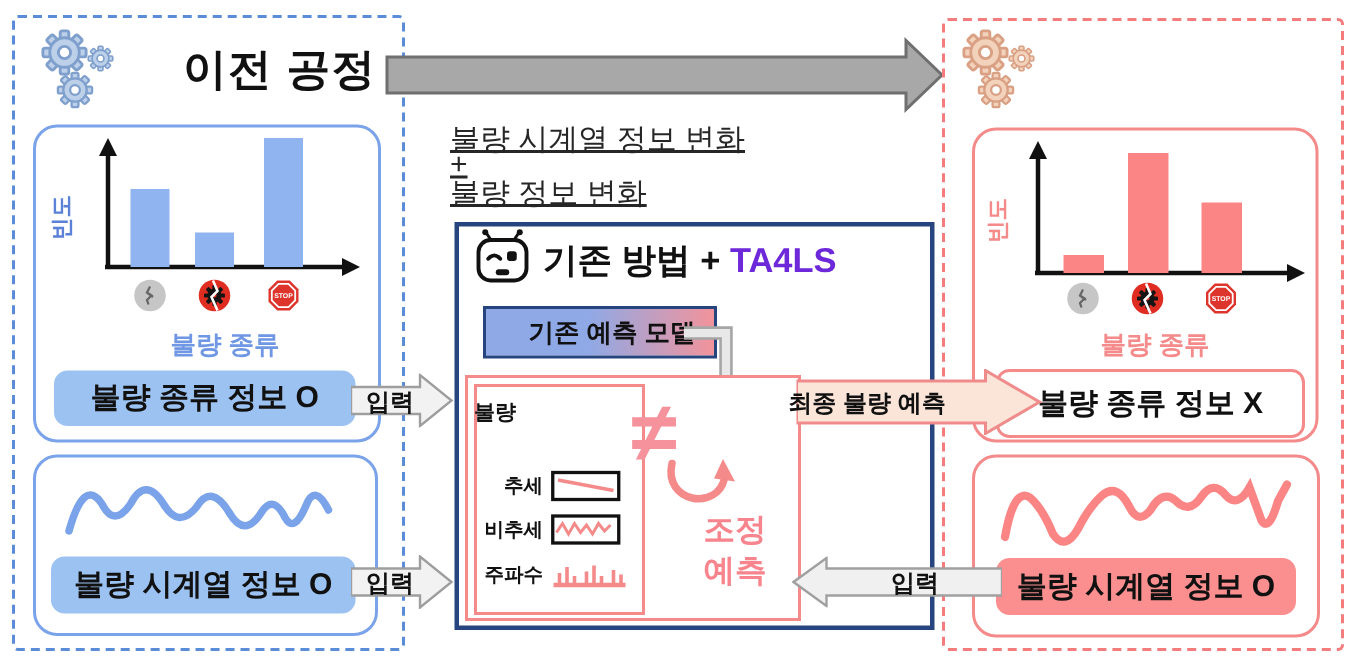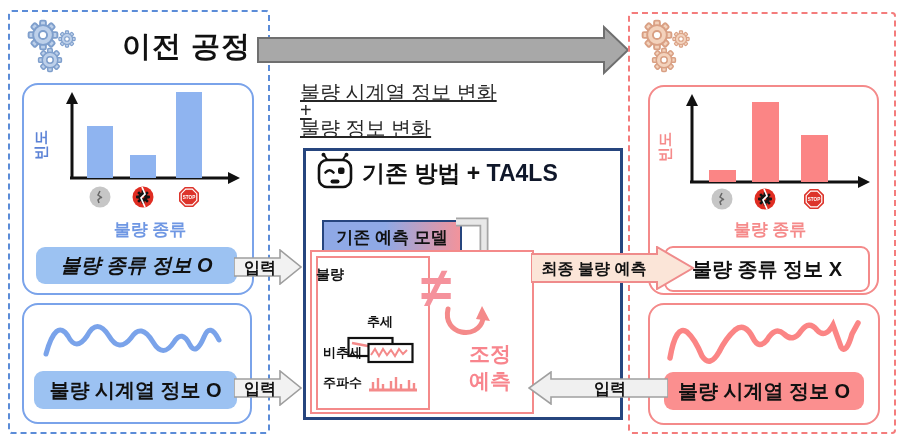--- a/index.html
+++ b/index.html
@@ -14,21 +14,21 @@
   .typelabel{font-size:17px;font-weight:bold;text-align:center;}
   .blue-t{color:#6f97e3;} .pink-t{color:#f58a8a;}
   .pillbtn{background:#9cc2f2;border-radius:9px;text-align:center;font-weight:bold;
     font-size:20px;color:#111;white-space:nowrap;}
   .pillbtn.pink{background:#fb8f8f;}
   .whitebox{background:#fff;border:2.5px solid #f48a8a;border-radius:9px;text-align:center;
     font-weight:bold;font-size:20px;color:#111;white-space:nowrap;}
   .trans-text{font-size:20px;color:#262626;text-align:left;white-space:nowrap;text-decoration:underline;}
   .methodbox{border:3px solid #26457e;background:#fff;}
   .mtitle{font-size:23px;font-weight:bold;white-space:nowrap;}
-  .mtitle .accent{color:#0f172a;}
+  .mtitle .accent{color:#6d28d9;}
   .modelbox{border:2.5px solid #26457e;background:linear-gradient(90deg,#8fa9e6 45%,#f2939b);
     text-align:center;font-size:17px;font-weight:bold;color:#111;white-space:nowrap;}
   .pinkframe{border:2.5px solid #f48a8a;background:#fff;}
   .tend-title{font-size:14px;font-weight:bold;line-height:17px;color:#111;}
   .trow{display:flex;align-items:center;gap:5px;}
   .trow .lbl{width:44px;text-align:right;font-size:13px;font-weight:bold;color:#111;}
   .noteq{font-size:56px;font-weight:bold;color:#f5929c;text-align:center;line-height:60px;}
   .initval{font-size:14px;font-weight:bold;text-align:center;line-height:19px;color:#111;}
   .adjust{font-size:21px;font-weight:bold;color:#f8858d;text-align:center;line-height:27px;}
   .arrowlabel{font-size:16px;font-weight:bold;color:#111;text-align:center;}
@@ -102,21 +102,21 @@
       <path d="M-1,-10 L2,-3 L-2,1 L2,10" stroke="#fff" stroke-width="1.7" fill="none"></path>
     </g>
     <g transform="translate(159,109)">
       <polygon points="-4.2,-10 4.2,-10 10,-4.2 10,4.2 4.2,10 -4.2,10 -10,4.2 -10,-4.2" fill="#dd342b"></polygon>
       <polygon points="-3.3,-7.8 3.3,-7.8 7.8,-3.3 7.8,3.3 3.3,7.8 -3.3,7.8 -7.8,3.3 -7.8,-3.3" fill="none" stroke="#fff" stroke-width="1.2"></polygon>
       <text y="1.9" text-anchor="middle" font-size="4.6" font-weight="bold" fill="#fff">STOP</text>
     </g>
   </svg>
 
   <div class="abs typelabel blue-t" style="left:60px;top:218px;width:180px;">불량 종류</div>
-  <div class="abs pillbtn" style="left:36px;top:247px;width:201px;height:37px;line-height:37px;font-style:italic;">불량 종류 정보 O</div>
+  <div class="abs pillbtn" style="left:36px;top:247px;width:201px;height:37px;line-height:37px;">불량 종류 정보 O</div>
 
   <div class="abs rbox" style="left:22px;top:303px;width:226px;height:117px;"></div>
   <svg class="abs" style="left:40px;top:312px;" width="190" height="52" viewBox="0 0 190 52">
     <path d="M6,42 Q16,6 28,24 Q36,40 47,24 Q57,5 69,24 Q79,41 91,26 Q101,10 113,30 Q123,47 134,30 Q142,17 150,33 Q156,44 164,25 Q170,10 179,28" fill="none" stroke="#7aa3ea" stroke-width="5" stroke-linecap="round"></path>
   </svg>
   <div class="abs pillbtn" style="left:34px;top:371px;width:203px;height:38px;line-height:38px;">불량 시계열 정보 O</div>
 
   <svg class="abs" style="left:256px;top:24px;" width="376" height="52" viewBox="0 0 376 52">
     <polygon points="2,14 348,14 348,3 372,26 348,49 348,38 2,38" fill="#a8a8a8" stroke="#6f6f6f" stroke-width="2"></polygon>
   </svg>
@@ -133,35 +133,35 @@
     <rect x="5" y="8" width="32" height="27" rx="8" fill="#fff" stroke="#111" stroke-width="2.6"></rect>
     <path d="M11.5,20.5 q4,-4.5 8,0" stroke="#111" stroke-width="2.6" fill="none" stroke-linecap="round"></path>
     <rect x="24" y="15.5" width="6.5" height="6.5" rx="2" fill="#111"></rect>
     <rect x="16.5" y="27.5" width="9" height="4" rx="2" fill="#111"></rect>
   </svg>
   <div class="abs mtitle" style="left:362px;top:158px;">
     <span>기존 방법 +</span>
     <span class="accent">TA4LS</span>
   </div>
 
-  <div class="abs modelbox" style="left:322px;top:220px;width:136px;height:31px;line-height:31px;">기존 예측 모델</div>
+  <div class="abs modelbox" style="left:322px;top:204px;width:136px;height:31px;line-height:31px;padding-left:16px;">기존 예측 모델</div>
 
   <svg class="abs" style="left:456px;top:212px;" width="46" height="64" viewBox="0 0 46 64">
     <path d="M0,10 H28 V46" fill="none" stroke="#a6a6a6" stroke-width="9"></path>
     <path d="M0,10 H28 V46" fill="none" stroke="#e8e8e8" stroke-width="5.5"></path>
     <polygon points="19,46 37,46 28,58" fill="#e8e8e8" stroke="#a6a6a6" stroke-width="1.6"></polygon>
   </svg>
 
   <div class="abs pinkframe" style="left:310px;top:250px;width:220px;height:160px;"></div>
   <div class="abs pinkframe" style="left:316px;top:256px;width:110px;height:150px;border-width:2px;"></div>
   <div class="abs tend-title" style="left:316px;top:266px;width:110px;">
     <div>불량</div>
   </div>
 
-  <div class="abs trow" style="left:318px;top:313px;width:106px;flex-direction:column;">
+  <div class="abs trow" style="left:318px;top:313px;width:106px;">
     <span class="lbl">추세</span>
     <svg width="48" height="22" viewBox="0 0 48 22">
       <rect x="1.5" y="2" width="44" height="18" fill="#fff" stroke="#111" stroke-width="2.2"></rect>
       <line x1="5" y1="7" x2="42" y2="14" stroke="#f48a8a" stroke-width="2.4"></line>
     </svg>
   </div>
   <div class="abs trow" style="left:318px;top:372px;width:106px;">
     <span class="lbl">주파수</span>
     <svg width="52" height="22" viewBox="0 0 52 22">
       <path d="M2,18 H50" stroke="#f48a8a" stroke-width="3"></path>
@@ -269,20 +269,20 @@
   <div class="abs arrowlabel" style="left:238px;top:258px;width:44px;">입력</div>
 
   <svg class="abs" style="left:234px;top:370px;" width="70" height="36" viewBox="0 0 70 36">
     <polygon points="0,9 46,9 46,1 67,18 46,35 46,27 0,27" fill="#f2f2f2" stroke="#9e9e9e" stroke-width="1.6"></polygon>
   </svg>
   <div class="abs arrowlabel" style="left:238px;top:379px;width:44px;">입력</div>
 
   <svg class="abs" style="left:531px;top:246px;" width="164" height="44" viewBox="0 0 164 44">
     <polygon points="0,8 126,8 126,1 162,22 126,43 126,36 0,36" fill="#fbe5d8" stroke="#ef8b8b" stroke-width="2"></polygon>
   </svg>
-  <div class="abs finallabel" style="left:534px;top:259px;width:120px;">최종 불량 예측</div>
+  <div class="abs finallabel" style="left:518px;top:259px;width:120px;">최종 불량 예측</div>
 
   <svg class="abs" style="left:528px;top:371px;" width="140" height="34" viewBox="0 0 140 34">
     <polygon points="140,8 23,8 23,1 1,17 23,33 23,26 140,26" fill="#f0f0f0" stroke="#a0a0a0" stroke-width="1.6"></polygon>
   </svg>
   <div class="abs arrowlabel" style="left:580px;top:379px;width:60px;">입력</div>
 
 </div>
 
 </body></html>

